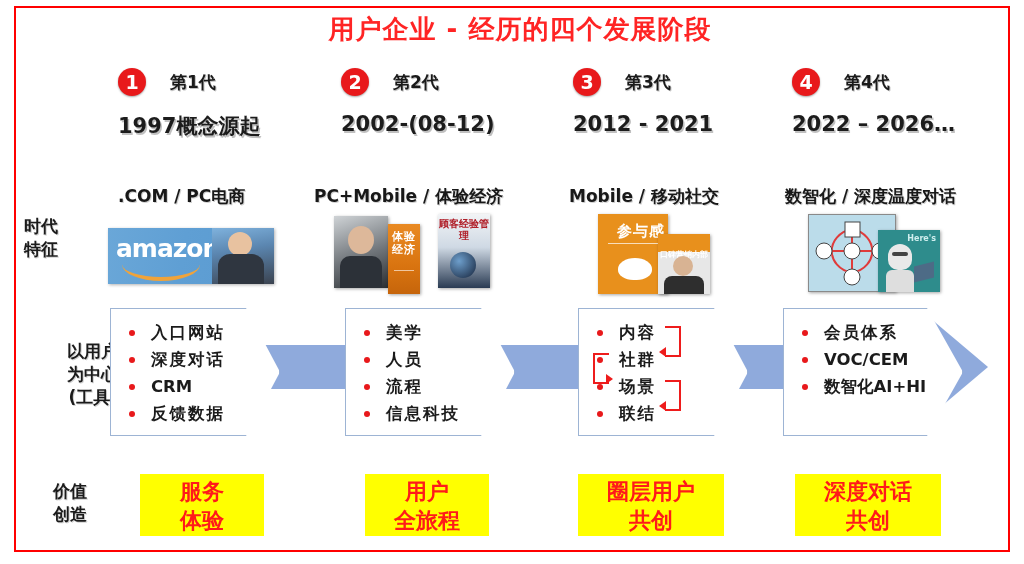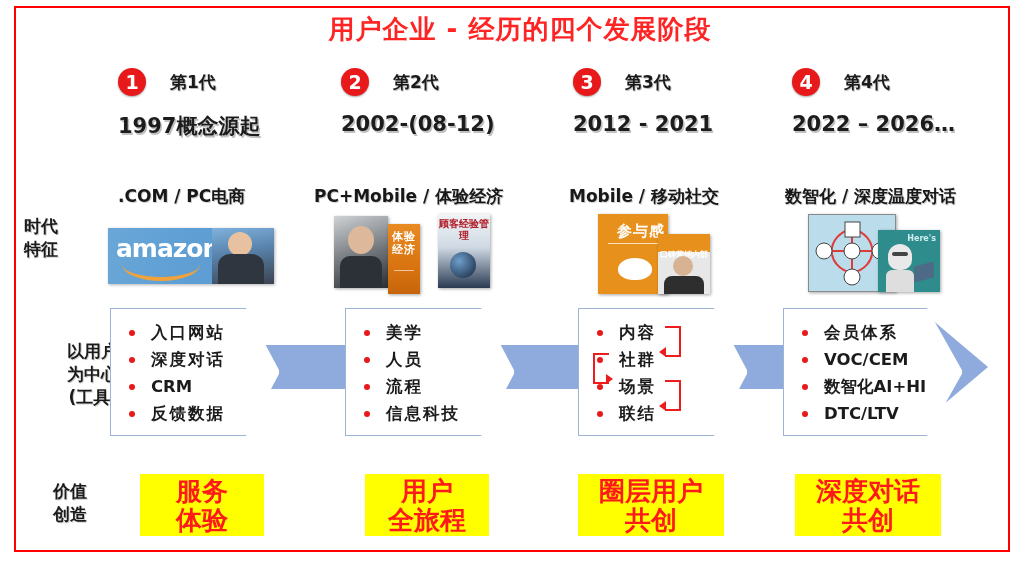--- a/index.html
+++ b/index.html
@@ -131,21 +131,21 @@
   .chev li.bold{font-weight:bold;}
   .chev li.cjk{letter-spacing:2px;}
 
   
   .brk{position:absolute;border:2.5px solid #EE1C1C;}
   .brk-arrow{position:absolute;width:0;height:0;}
 
   
   .val{
     position:absolute;top:474px;width:124px;height:62px;background:#FFFF00;
-    color:#FF1A1A;font-weight:bold;font-size:26px;line-height:29px;
+    color:#FF1A1A;font-weight:bold;font-size:22px;line-height:29px;
     text-align:center;padding-top:3px;box-sizing:border-box;
     font-family:"DejaVu Sans","Liberation Sans",sans-serif;
   }
   .val span{display:block;}
   .val.wide{width:146px;}
 </style>
 </head>
 <body>
 
 <div class="slide">
@@ -308,21 +308,20 @@
 
     <div class="brk" style="left:86px;top:71px;width:14px;height:27px;border-left:none;"></div>
     <div class="brk-arrow" style="left:80px;top:92px;border-top:5px solid transparent;border-bottom:5px solid transparent;border-right:7px solid #EE1C1C;"></div>
   </div>
 
   <div class="chev" style="left:783px;width:180px">
     <ul>
       <li class="cjk">会员体系</li>
       <li class="bold">VOC/CEM</li>
       <li class="bold">数智化AI+HI</li>
-      <li class="bold">DTC/LTV</li>
     </ul>
   </div>
 
   <div class="val" style="left:140px">
     <span>服务</span>
     <span>体验</span>
   </div>
   <div class="val" style="left:365px">
     <span>用户</span>
     <span>全旅程</span>

